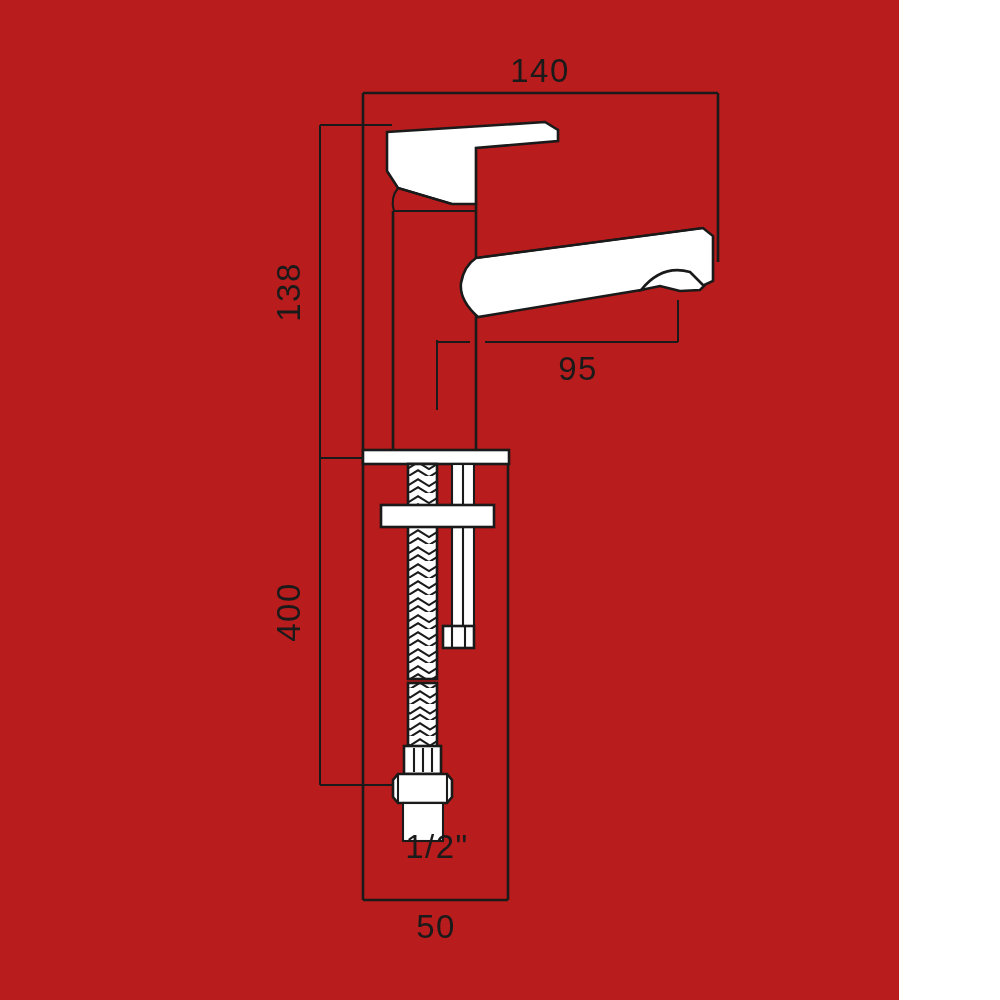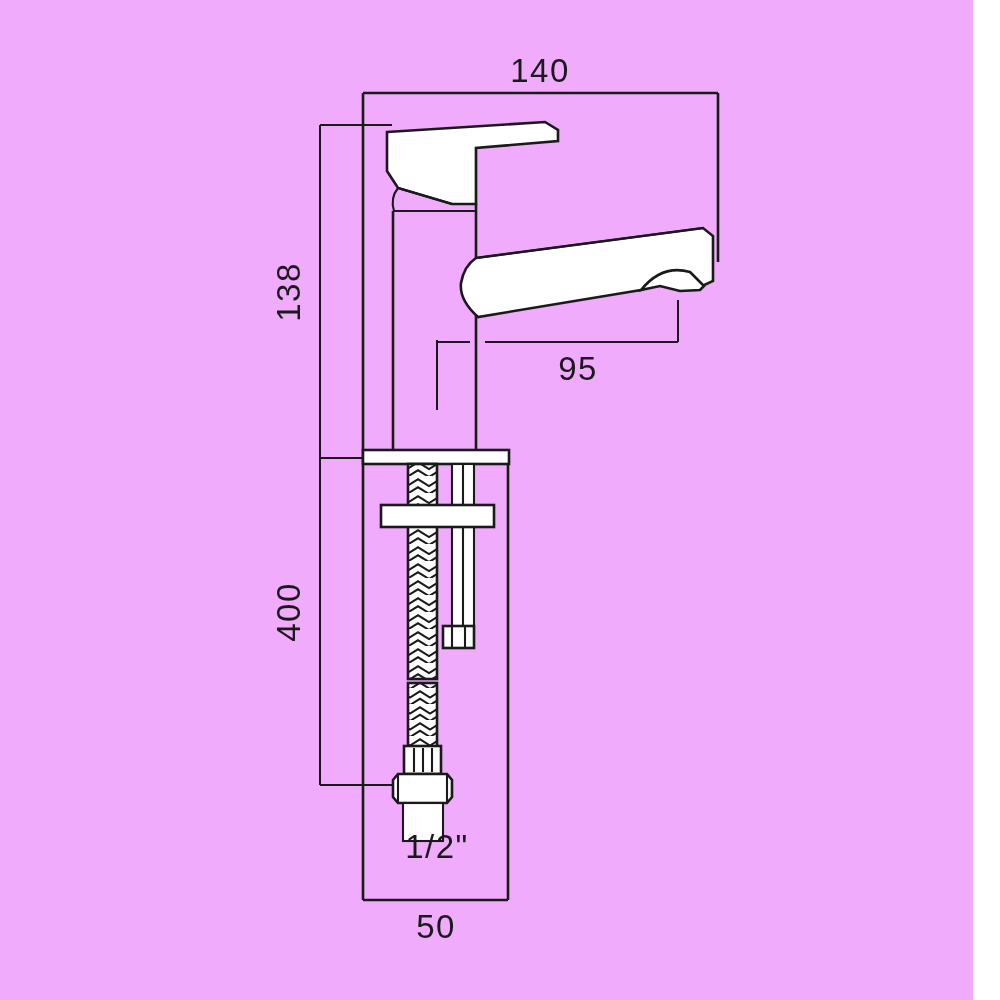--- a/index.html
+++ b/index.html
@@ -8,23 +8,23 @@
     background: #ffffff;
   }
   body {
     width: 1000px;
     height: 1000px;
     font-family: "Liberation Sans", sans-serif;
     overflow: hidden;
   }
   #drawing-root {
     position: relative;
-    width: 973px;
+    width: 899px;
     height: 1000px;
-    background: #f0abfc;
+    background: #b91c1c;
   }
   svg#tech-drawing {
     display: block;
     width: 1000px;
     height: 1000px;
   }
   .outline {
     fill: none;
     stroke: #1a1a1a;
     stroke-width: 2.6;

